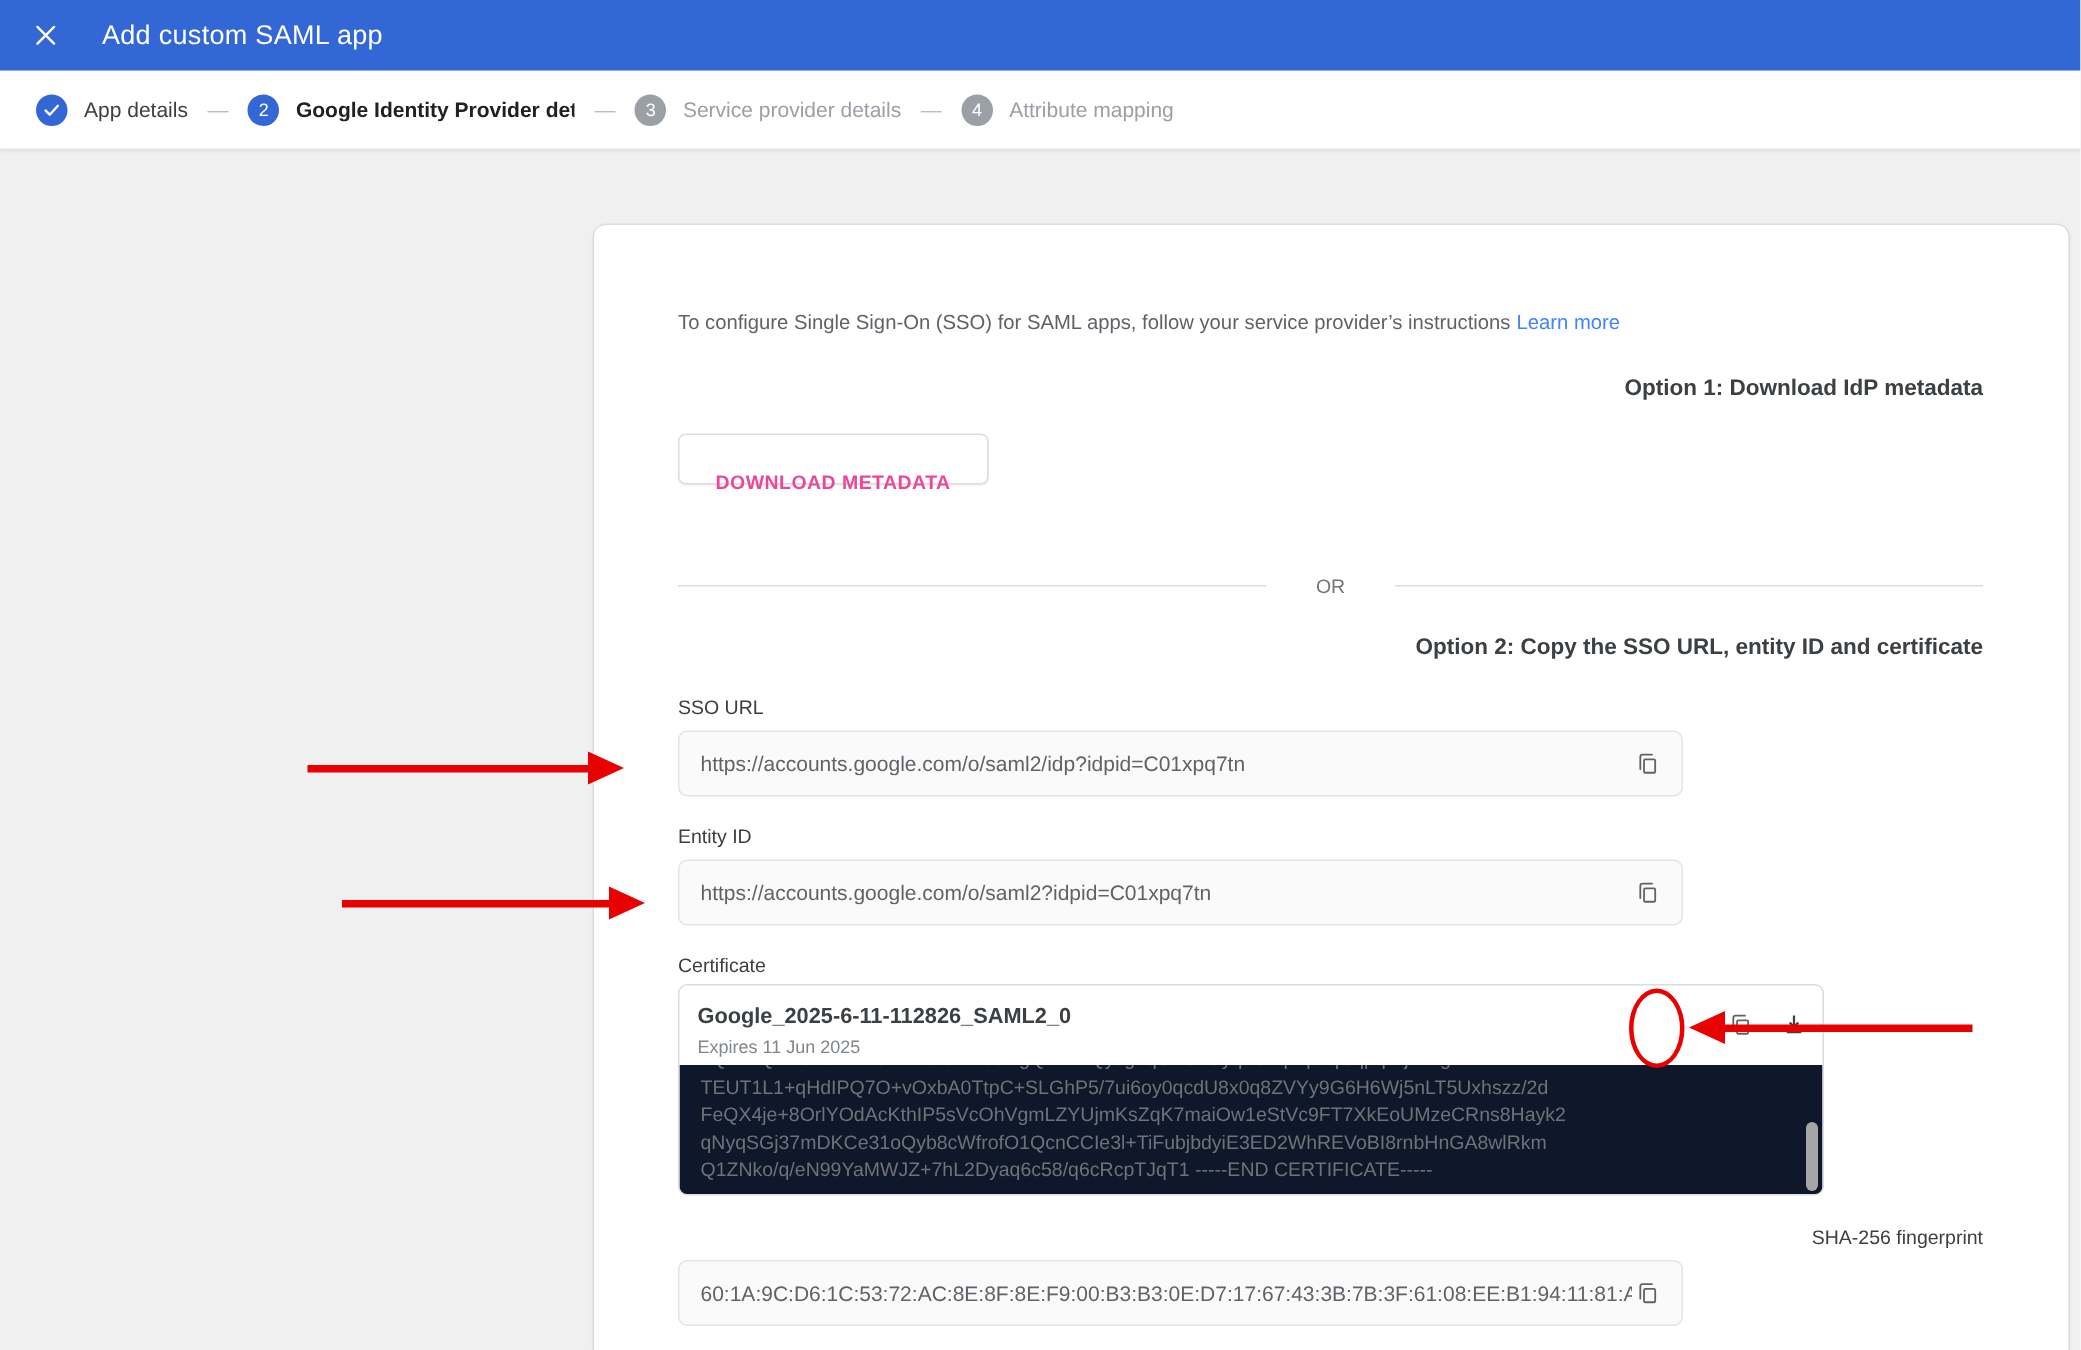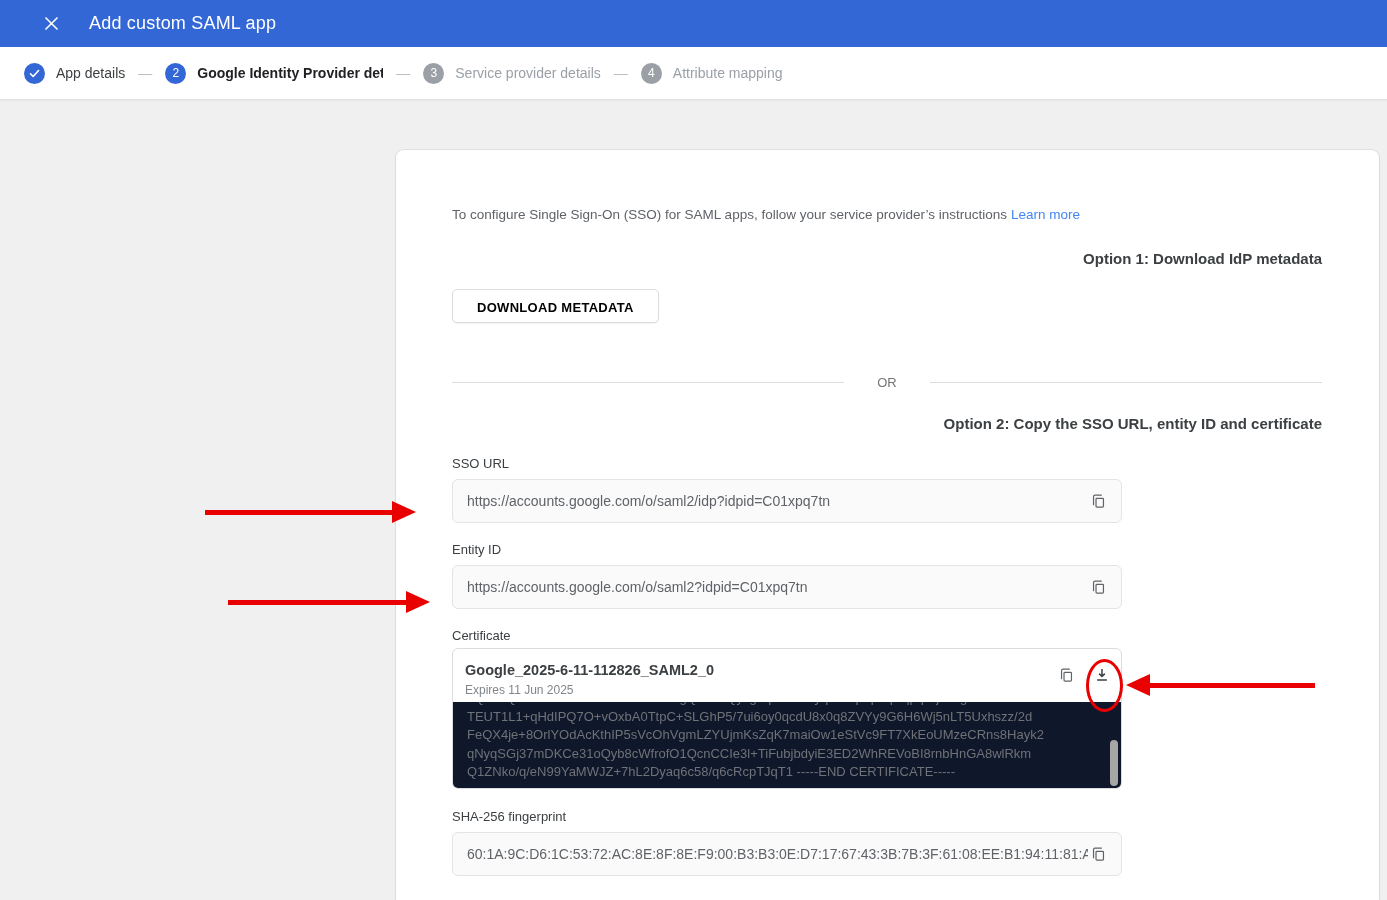--- a/index.html
+++ b/index.html
@@ -8,21 +8,21 @@
     font-family: "Liberation Sans", sans-serif;
     background:#f0f0f1;
     position:relative;
     overflow:hidden;
     color:#3c4043;
   }
 
   
   .appbar {
     height:47px; background:#3367d6; display:flex; align-items:center;
-    padding-left:39px; position:relative; z-index:3;
+    padding-left:18px; position:relative; z-index:3;
   }
   .close-btn {
     width:24px; height:24px; display:flex; align-items:center; justify-content:center;
     background:none; border:none; cursor:pointer; padding:0;
   }
   .appbar-title { color:#ffffff; font-size:18px; font-weight:400; margin-left:26px; letter-spacing:.2px; }
 
   
   .stepper {
     height:53px; background:#ffffff; display:flex; align-items:center;
@@ -50,23 +50,23 @@
     box-shadow:0 0 0 1px rgba(0,0,0,.06), 0 1px 3px rgba(0,0,0,.08);
   }
   .card-inner { padding:57px 57px 0 56px; }
 
   .intro { font-size:13.5px; color:#5f6368; }
   .learn-more { color:#4285f4; text-decoration:none; margin-left:4px; cursor:pointer; }
 
   .option-heading { font-size:15px; font-weight:bold; color:#3c4043;text-align:right; }
   .option1-heading { margin-top:28px; }
   .download-metadata-btn {
-    margin-top:22px; display:inline-block; height:34px; padding:2px 24px;
+    margin-top:22px; display:inline-block; height:34px; padding:16px 24px;
     background:#fff; border:1px solid #dadce0; border-radius:5px;
-    color:#000000; font-size:13px; font-weight:bold; letter-spacing:.3px;
+    color:#ec4899; font-size:13px; font-weight:bold; letter-spacing:.3px;
     font-family:"Liberation Sans", sans-serif;
     line-height:32px; cursor:pointer; box-shadow:0 1px 1px rgba(0,0,0,.05);
   }
 
   .or-divider { margin-top:51px; display:flex; align-items:center; height:16px;gap:20px; }
   .or-divider .line { flex:1; height:1px; background:#dcdcdc; }
   .or-divider .or-text { padding:0 13px; font-size:13px; color:#757575; }
 
   .option2-heading { margin-top:25px; }
 
@@ -77,21 +77,21 @@
     background:#fafafa; border:1px solid #e3e4e6; border-radius:6px;
     display:flex; align-items:center; padding:0 12px 0 14px;
     font-size:14px; color:#5f6368; cursor:text;
   }
   .value-text { white-space:nowrap; overflow:hidden; }
   .icon-btn { background:none; border:none; cursor:pointer; padding:2px; display:flex; align-items:center; justify-content:center; }
   .value-box .icon-btn { margin-left:auto; }
 
   
   .cert-card {
-    margin-top:5px; width:670px; border:1px solid #dadce0; border-radius:6px;
+    margin-top:5px; width:764px; border:1px solid #dadce0; border-radius:6px;
     overflow:hidden; background:#fff;
   }
   .cert-header { display:flex; align-items:flex-start; padding:13px 8px 11px 12px; height:53px; }
   .cert-name { font-size:14.5px; font-weight:bold; color:#3c4043; }
   .cert-expires { font-size:12px; color:#80868b; margin-top:5px; }
   .cert-actions { margin-left:auto; display:flex; align-items:center; gap:14px; padding-top:2px; }
   .cert-body {
     background:#0f172a; height:86px; overflow:hidden; position:relative;
     padding:0 24px 0 14px; font-size:13px; color:#6f7277; line-height:18.5px;
   }
@@ -245,21 +245,21 @@
             <div>TEUT1L1+qHdIPQ7O+vOxbA0TtpC+SLGhP5/7ui6oy0qcdU8x0q8ZVYy9G6H6Wj5nLT5Uxhszz/2d</div>
             <div>FeQX4je+8OrlYOdAcKthIP5sVcOhVgmLZYUjmKsZqK7maiOw1eStVc9FT7XkEoUMzeCRns8Hayk2</div>
             <div>qNyqSGj37mDKCe31oQyb8cWfrofO1QcnCCIe3l+TiFubjbdyiE3ED2WhREVoBI8rnbHnGA8wlRkm</div>
             <div>Q1ZNko/q/eN99YaMWJZ+7hL2Dyaq6c58/q6cRcpTJqT1 -----END CERTIFICATE-----</div>
           </div>
           <div class="cert-scroll-thumb"></div>
         </div>
       </div>
 
       
-      <div class="field-label" style="margin-top:20px;">SHA-256 fingerprint</div>
+      <div class="field-label" style="margin-top:20px;text-align:right;">SHA-256 fingerprint</div>
       <div class="value-box">
         <span class="value-text">60:1A:9C:D6:1C:53:72:AC:8E:8F:8E:F9:00:B3:B3:0E:D7:17:67:43:3B:7B:3F:61:08:EE:B1:94:11:81:A4:8E</span>
         <button class="icon-btn" aria-label="Copy">
           <span>
             <svg width="17" height="17" viewBox="0 0 24 24">
                 <rect x="8.5" y="7.5" width="10.5" height="12.5" rx="1.2" stroke="#5f6368" stroke-width="1.7" fill="none"></rect>
                 <path d="M5 16.5V5.2C5 4 6 3 7.2 3H16" stroke="#5f6368" stroke-width="1.7" fill="none" stroke-linecap="round"></path>
               </svg>
           </span>
         </button>

